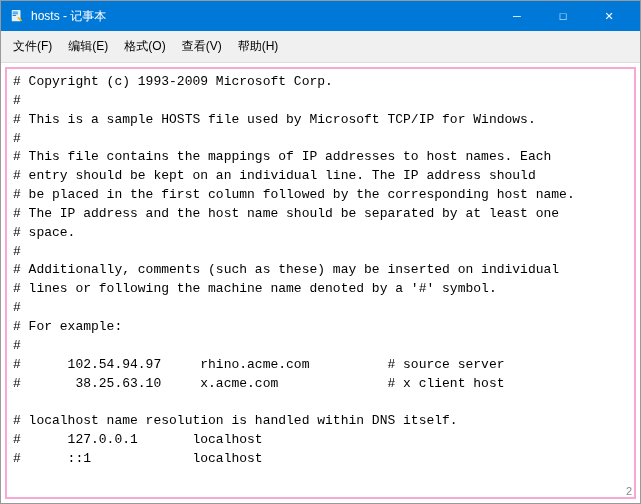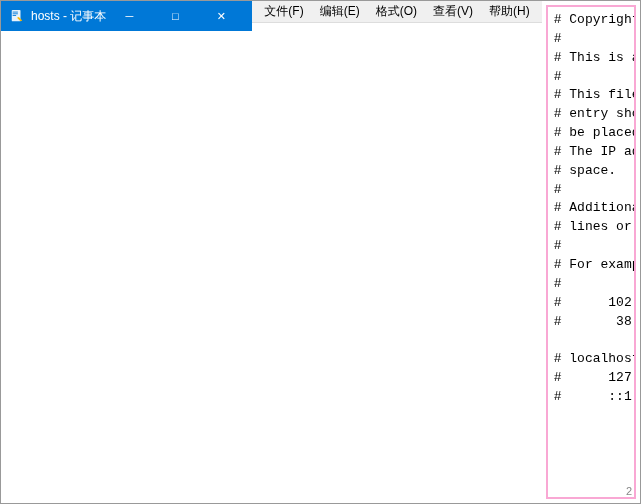--- a/index.html
+++ b/index.html
@@ -9,20 +9,21 @@
       width: 641px;
       height: 504px;
       overflow: hidden;
     }
     .window {
       width: 641px;
       height: 504px;
       background: #ffffff;
       border: 1px solid #999;
       display: flex;
+      flex-direction: column;
     }
     .title-bar {
       background: #0078d7;
       height: 30px;
       display: flex;
       align-items: center;
       padding: 0 8px;
       user-select: none;
     }
     .title-bar-icon {
@@ -55,21 +56,21 @@
       color: white;
       font-size: 11px;
       cursor: pointer;
       display: flex;
       align-items: center;
       justify-content: center;
       font-family: 'Segoe UI', Arial, sans-serif;
     }
     .menu-bar {
       background: #f0f0f0;
-      height: 22px;
+      height: 32px;
       display: flex;
       align-items: center;
       padding: 0 4px;
       border-bottom: 1px solid #ddd;
     }
     .menu-item {
       padding: 2px 8px;
       font-family: 'Segoe UI', Arial, sans-serif;
       font-size: 12px;
       color: #000;

